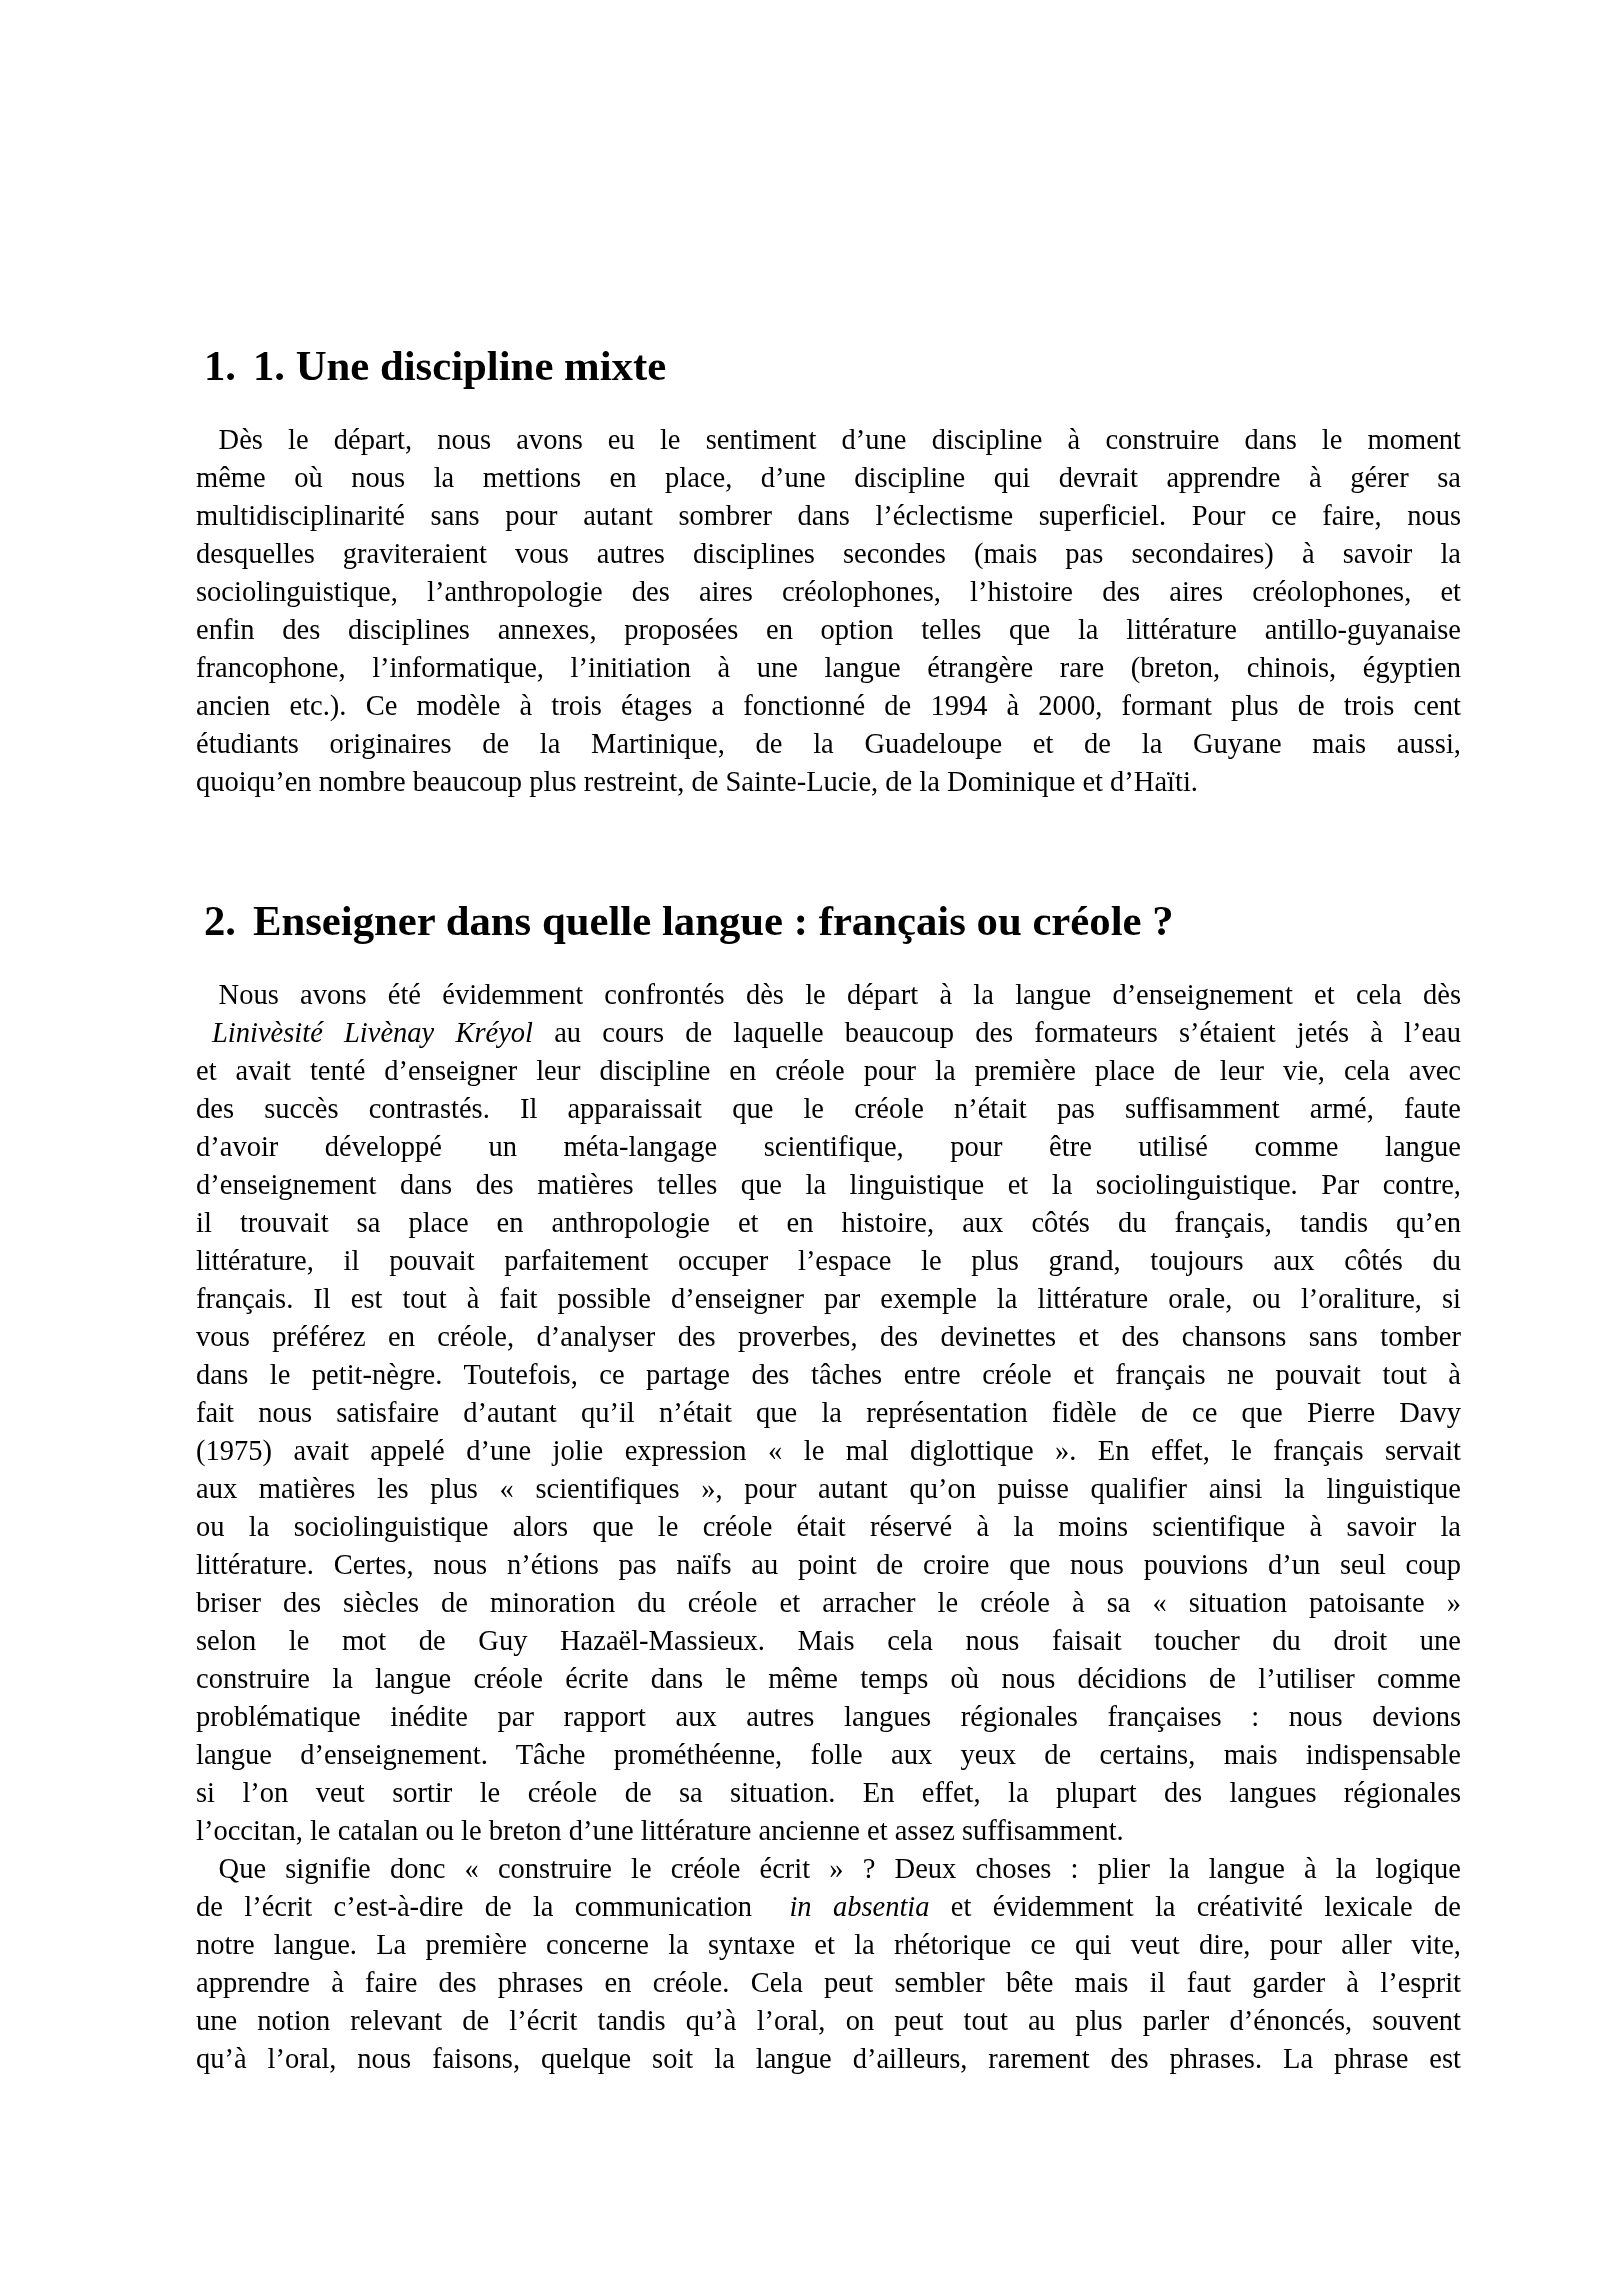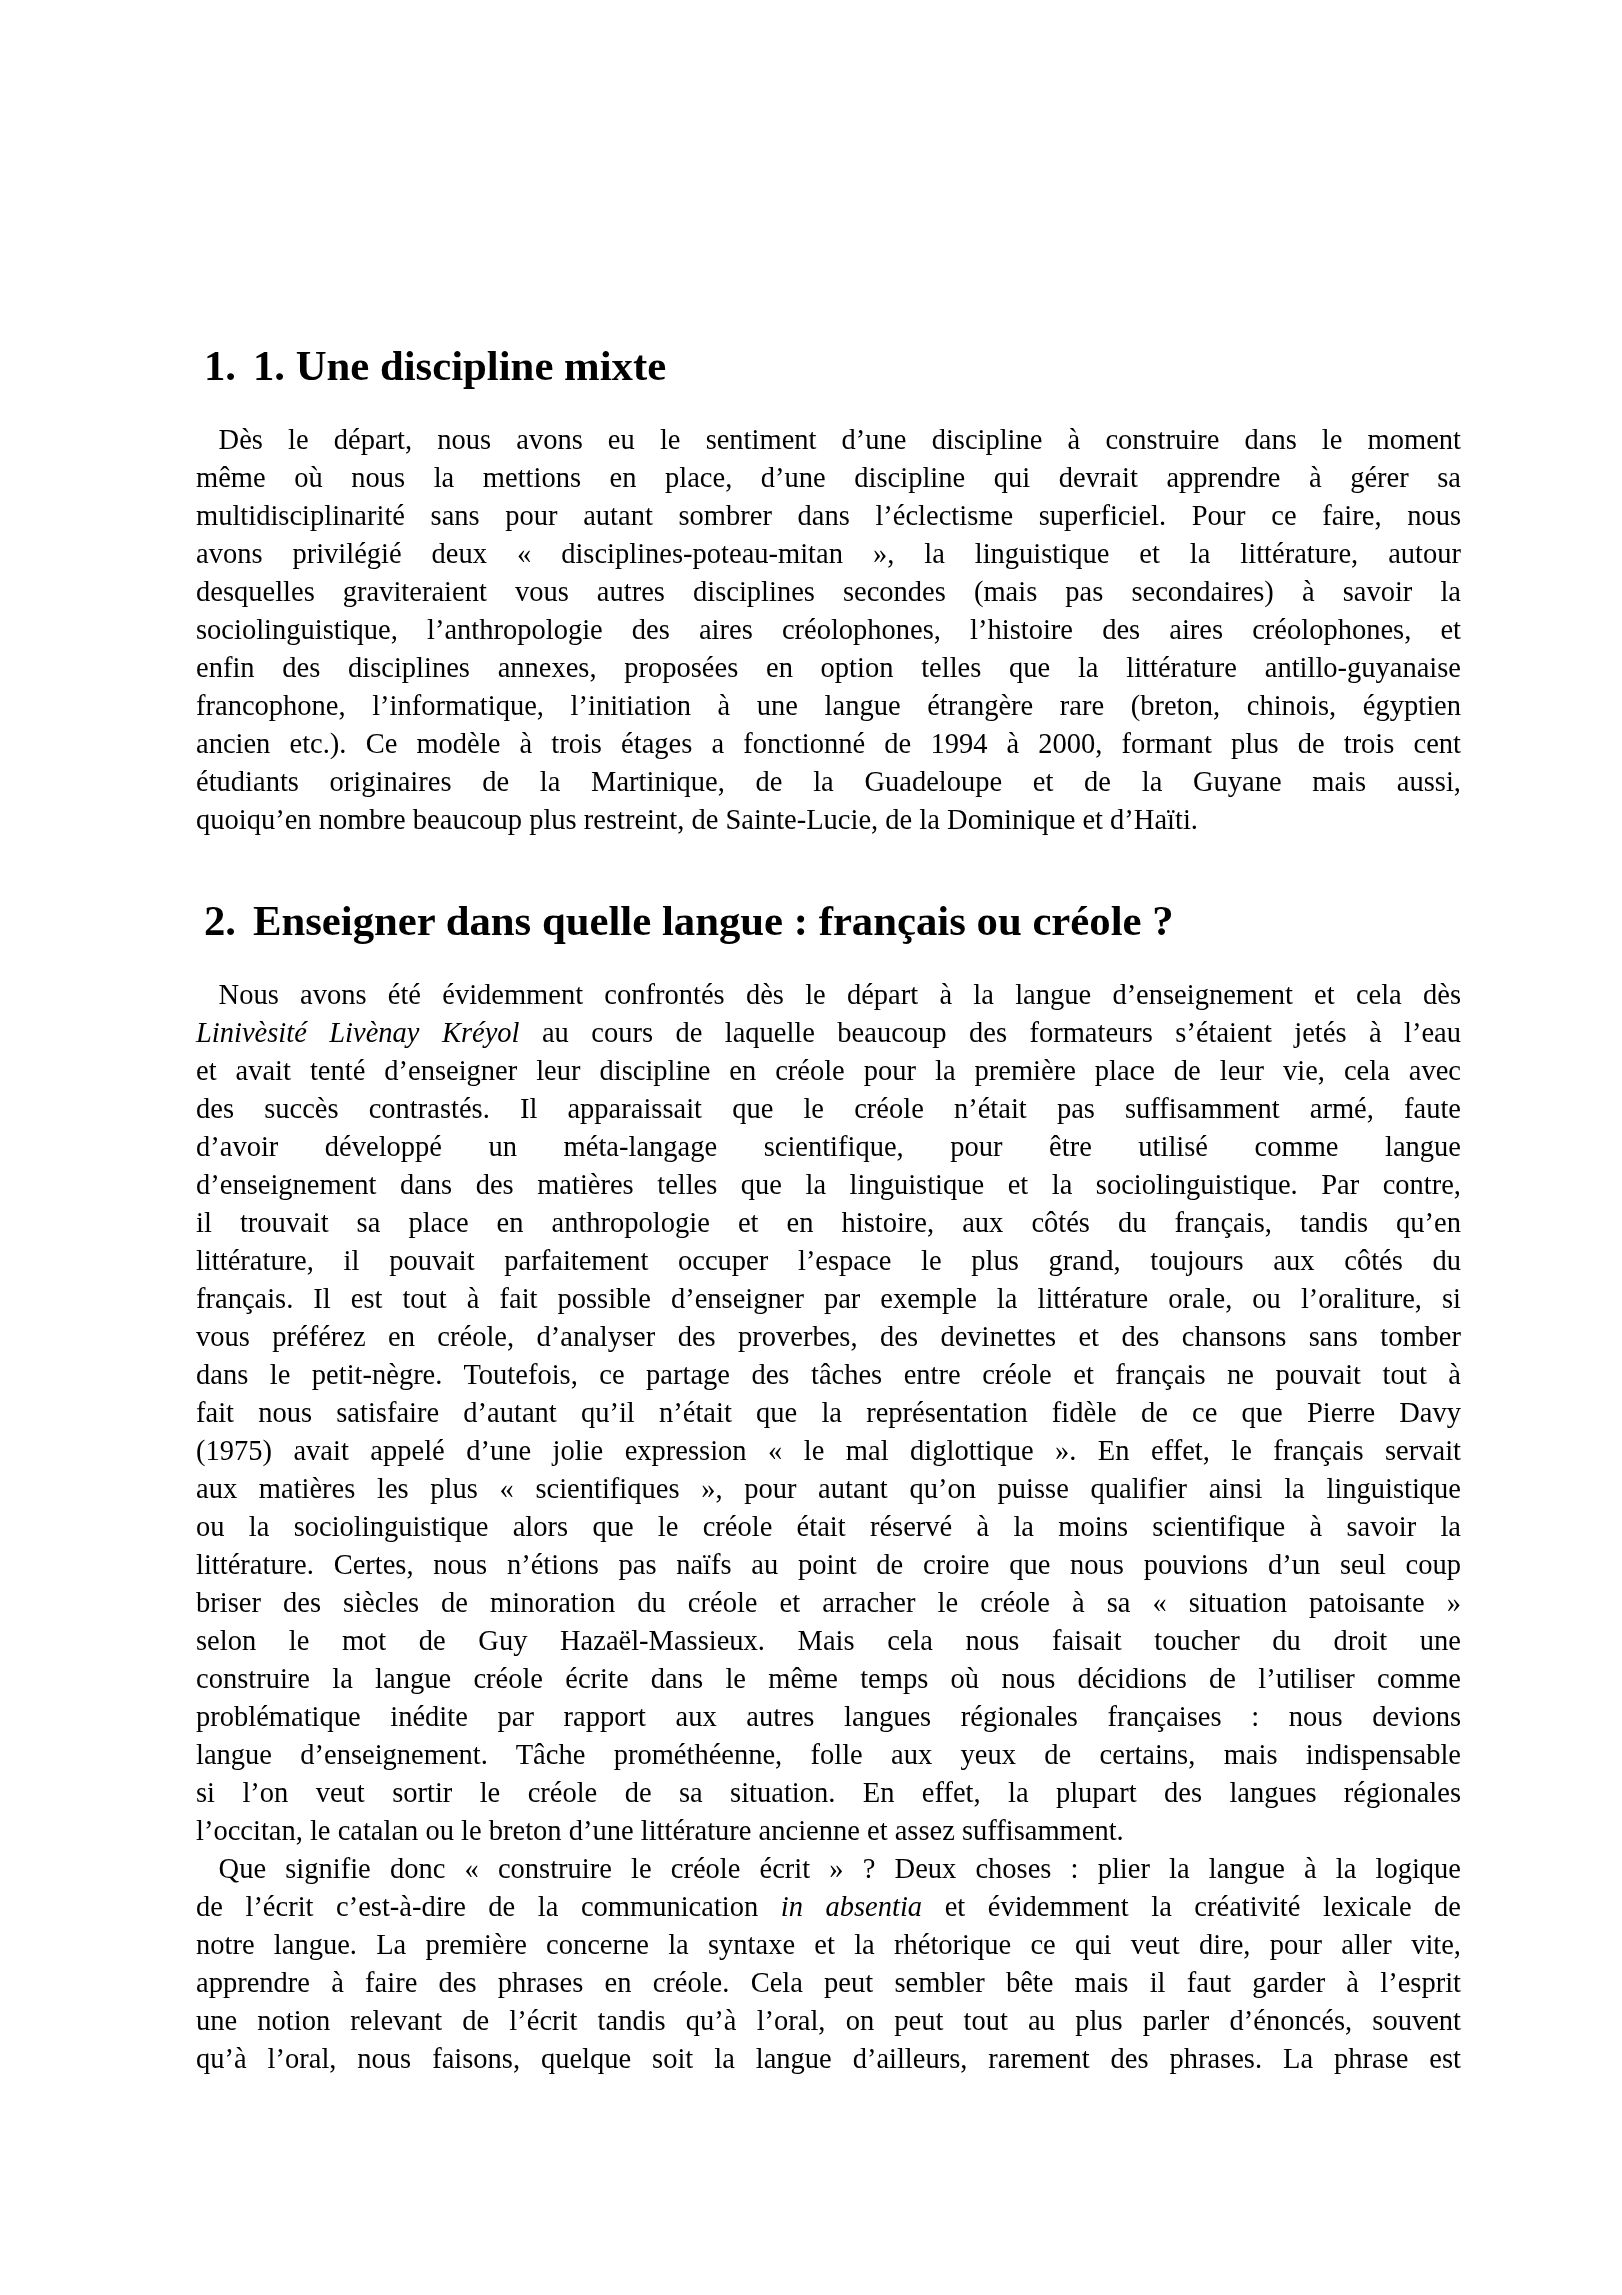--- a/index.html
+++ b/index.html
@@ -17,35 +17,34 @@
     .h2 { top: 902px; }
     .para {
       position: absolute; left: 0; width: 1265px; margin: 0;
       text-align: justify; text-align-last: left;
     }
     .p1 { top: 421px; }
     .p2 { top: 976px; }
     .line { display: block; text-align: justify; text-align-last: justify; white-space: nowrap; height: 38px; }
     .line.last { text-align-last: left; }
     .line.indent { padding-left: 22.6px; }
-    em { font-style: italic; }
+    em { font-style: italic; margin-left: 16px; }
     .line span { }
   </style>
 </head>
 <body>
 
 <div class="page">
 
   <h2 class="heading h1"><span class="num">1.</span><span>1. Une discipline mixte</span></h2>
 
   <div class="para p1" id="s1">
       <span class="line indent">Dès le départ, nous avons eu le sentiment d’une discipline à construire dans le moment</span>
       <span class="line">même où nous la mettions en place, d’une discipline qui devrait apprendre à gérer sa</span>
       <span class="line">multidisciplinarité sans pour autant sombrer dans l’éclectisme superficiel. Pour ce faire, nous</span>
-      <span class="line">avons privilégié deux « disciplines-poteau-mitan », la linguistique et la littérature, autour</span>
       <span class="line">desquelles graviteraient vous autres disciplines secondes (mais pas secondaires) à savoir la</span>
       <span class="line">sociolinguistique, l’anthropologie des aires créolophones, l’histoire des aires créolophones, et</span>
       <span class="line">enfin des disciplines annexes, proposées en option telles que la littérature antillo-guyanaise</span>
       <span class="line">francophone, l’informatique, l’initiation à une langue étrangère rare (breton, chinois, égyptien</span>
       <span class="line">ancien etc.). Ce modèle à trois étages a fonctionné de 1994 à 2000, formant plus de trois cent</span>
       <span class="line">étudiants originaires de la Martinique, de la Guadeloupe et de la Guyane mais aussi,</span>
       <span class="line last">quoiqu’en nombre beaucoup plus restreint, de Sainte-Lucie, de la Dominique et d’Haïti.</span>
     </div>
 
   <h2 class="heading h2"><span class="num">2.</span><span>Enseigner dans quelle langue : français ou créole ?</span></h2>

